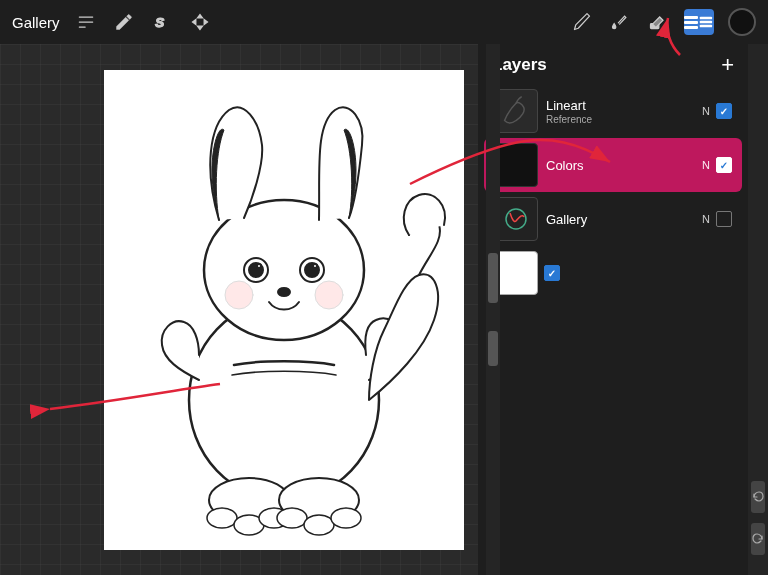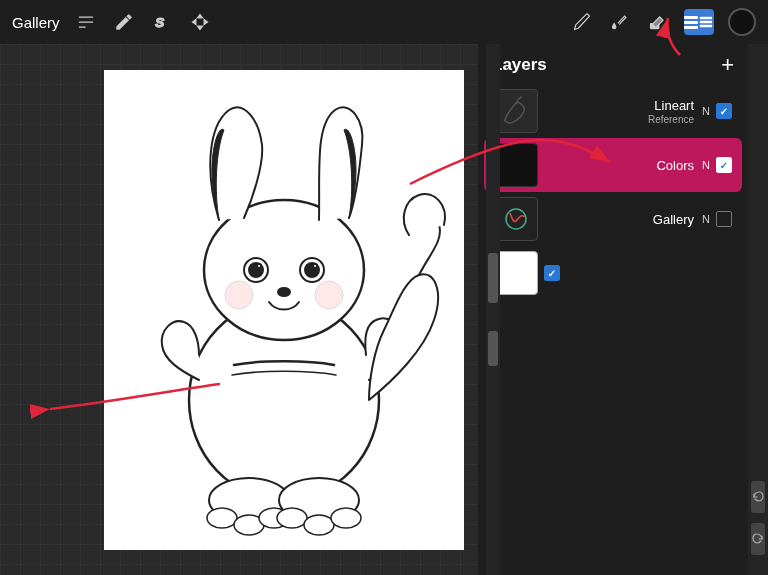--- a/index.html
+++ b/index.html
@@ -181,21 +181,20 @@
     .layer-thumb.white-thumb {
       background: #fff;
       border: 1px solid #999;
     }
     .layer-thumb.sketch-thumb {
       background: #222;
     }
     .layer-info {
       flex: 1;
       padding: 0 8px;
-      text-align: right;
     }
     .layer-name {
       color: #fff;
       font-size: 13px;
       font-weight: 500;
     }
     .layer-sub {
       color: #aaa;
       font-size: 10px;
       margin-top: 1px;

